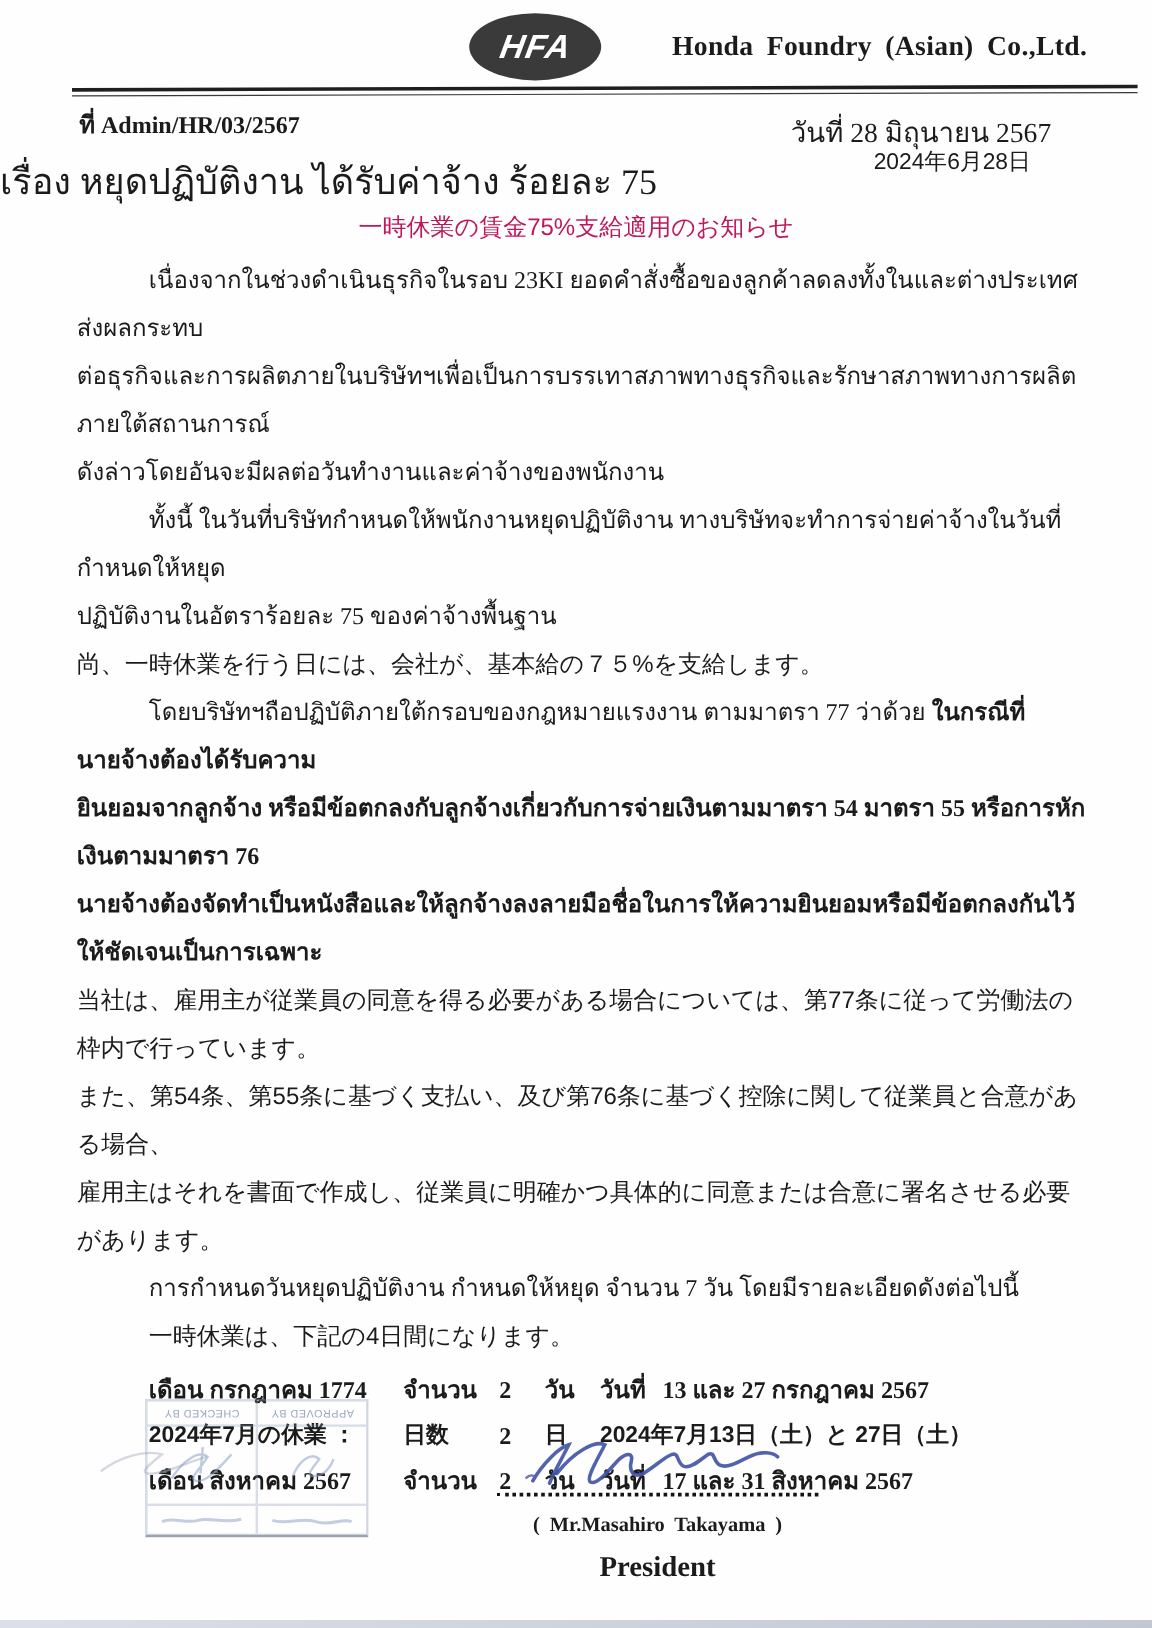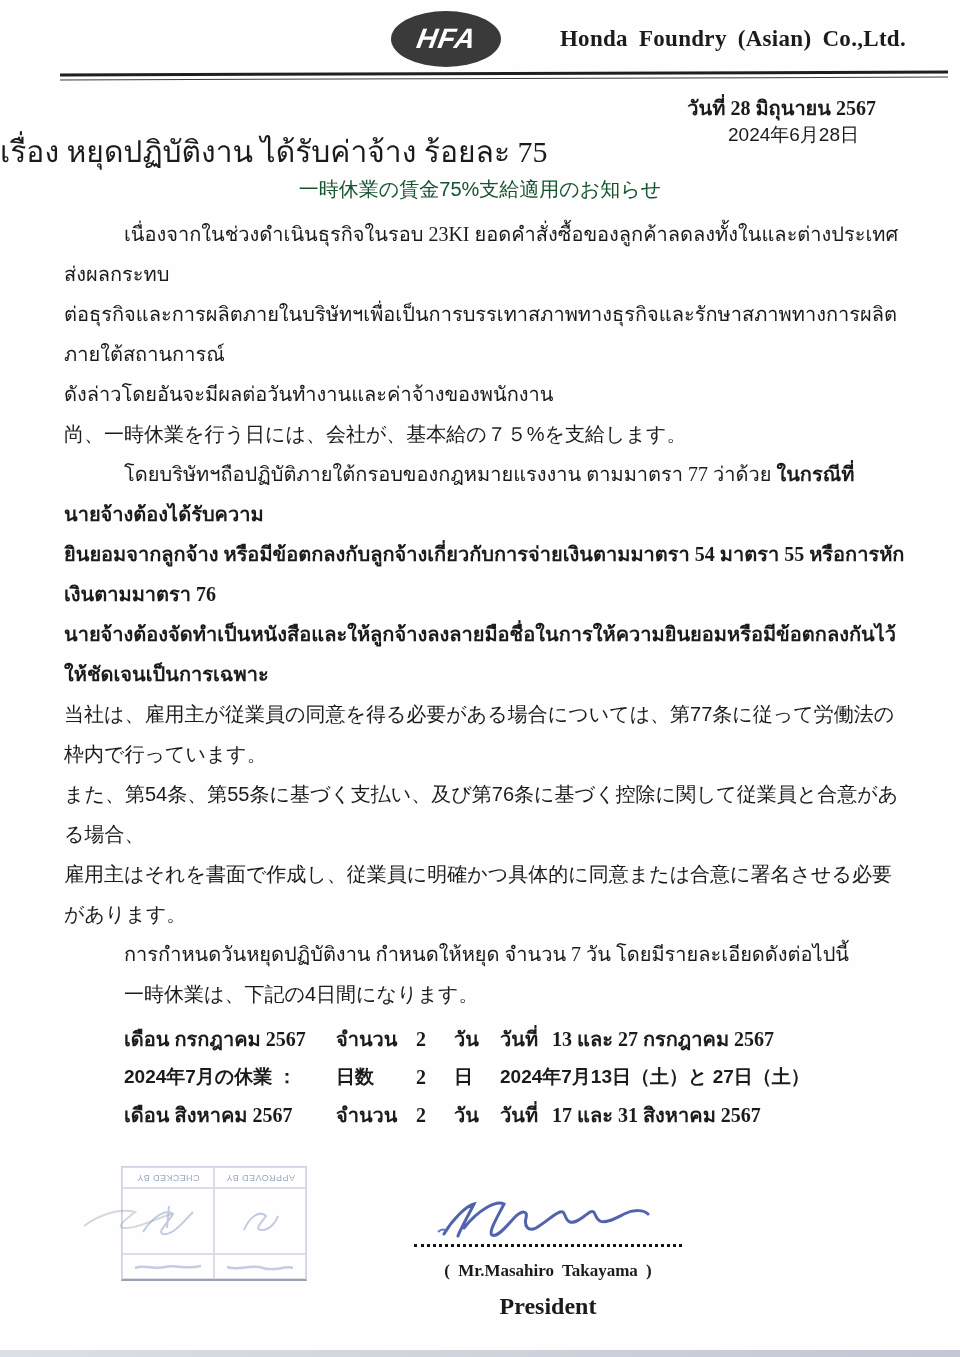--- a/index.html
+++ b/index.html
@@ -22,30 +22,30 @@
   .company {
     position:absolute; right:54px; top:26px;
     font-size:23px; font-weight:bold; letter-spacing:0.3px; word-spacing:5px;
   }
   .rule {
     position:absolute; left:60px; right:12px; top:72px; height:3px;
     border-top:3px solid #1f1f1f; border-bottom:1px solid #3a3a3a;
     transform:rotate(-0.18deg);
   }
   .doc-no { position:absolute; left:66px; top:88px; font-size:20px; font-weight:bold; }
-  .date-th { position:absolute; right:84px; top:92px; font-size:20px; font-weight:bold; }
+  .date-th { position:absolute; right:84px; top:92px; font-size:23px; font-weight:normal; }
   .date-jp { position:absolute; right:101px; top:122px; font-size:19px;
              font-family:"Liberation Sans", sans-serif; }
   .subject {
     position:absolute; left:0; right:150px; top:128px; text-align:left;
     font-size:30px; font-weight:normal;
   }
   .subtitle {
     position:absolute; left:0; right:0; top:176px; text-align:center;
-    font-size:20px; font-family:"Liberation Sans", sans-serif; color:#14532d;
+    font-size:20px; font-family:"Liberation Sans", sans-serif; color:#be185d;
   }
   
   .content { position:absolute; left:64px; right:50px; top:214px; }
   .content p { margin:0; font-size:20px; line-height:40px; white-space:pre-line; }
   .jp { font-family:"Liberation Sans", sans-serif; font-size:19px; }
   .ind60 { text-indent:60px; }
   .ind40 { text-indent:40px; }
   .b { font-weight:bold; }
   .mt6 { margin-top:6px; } .mt4 { margin-top:4px; } .mt2 { margin-top:2px; }
   
@@ -90,42 +90,45 @@
 <body>
 
 <div class="page">
 
   <div class="logo">
     <span class="logo-text">HFA</span>
   </div>
   <div class="company">Honda Foundry (Asian) Co.,Ltd.</div>
   <div class="rule"></div>
 
+  <div class="doc-no">ที่  Admin/HR/03/2567</div>
   <div class="date-th">วันที่  28 มิถุนายน 2567</div>
   <div class="date-jp jp">2024年6月28日</div>
 
   <div class="subject">เรื่อง  หยุดปฏิบัติงาน ได้รับค่าจ้าง ร้อยละ 75</div>
   <div class="subtitle">一時休業の賃金75%支給適用のお知らせ</div>
 
   <div class="content">
     <p class="ind60">เนื่องจากในช่วงดำเนินธุรกิจในรอบ 23KI ยอดคำสั่งซื้อของลูกค้าลดลงทั้งในและต่างประเทศ ส่งผลกระทบ
 ต่อธุรกิจและการผลิตภายในบริษัทฯเพื่อเป็นการบรรเทาสภาพทางธุรกิจและรักษาสภาพทางการผลิต ภายใต้สถานการณ์
 ดังล่าวโดยอันจะมีผลต่อวันทำงานและค่าจ้างของพนักงาน</p>
+    <p class="ind60 mt4">ทั้งนี้ ในวันที่บริษัทกำหนดให้พนักงานหยุดปฏิบัติงาน ทางบริษัทจะทำการจ่ายค่าจ้างในวันที่กำหนดให้หยุด
+ปฏิบัติงานในอัตราร้อยละ 75 ของค่าจ้างพื้นฐาน</p>
     <p class="jp mt2">尚、一時休業を行う日には、会社が、基本給の７５%を支給します。</p>
     <p class="ind60 mt4"><span>โดยบริษัทฯถือปฏิบัติภายใต้กรอบของกฎหมายแรงงาน ตามมาตรา 77 ว่าด้วย </span><span class="b">ในกรณีที่นายจ้างต้องได้รับความ
 ยินยอมจากลูกจ้าง หรือมีข้อตกลงกับลูกจ้างเกี่ยวกับการจ่ายเงินตามมาตรา 54 มาตรา 55 หรือการหักเงินตามมาตรา 76
 นายจ้างต้องจัดทำเป็นหนังสือและให้ลูกจ้างลงลายมือชื่อในการให้ความยินยอมหรือมีข้อตกลงกันไว้ให้ชัดเจนเป็นการเฉพาะ</span></p>
     <p class="jp mt2">当社は、雇用主が従業員の同意を得る必要がある場合については、第77条に従って労働法の枠内で行っています。
 また、第54条、第55条に基づく支払い、及び第76条に基づく控除に関して従業員と合意がある場合、
 雇用主はそれを書面で作成し、従業員に明確かつ具体的に同意または合意に署名させる必要があります。</p>
     <p class="ind60 mt2">การกำหนดวันหยุดปฏิบัติงาน กำหนดให้หยุด จำนวน 7 วัน โดยมีรายละเอียดดังต่อไปนี้</p>
     <p class="jp ind60">一時休業は、下記の4日間になります。</p>
 
     <div class="sched">
-      <span>เดือน  กรกฎาคม  2567</span>
+      <span>เดือน  กรกฎาคม  1774</span>
       <span>จำนวน</span>
       <span>2</span>
       <span>วัน</span>
       <span>วันที่</span>
       <span>13 และ 27  กรกฎาคม  2567</span>
 
       <span class="jpc">2024年7月の休業  ：</span>
       <span class="jpc">日数</span>
       <span>2</span>
       <span class="jpc">日</span>

